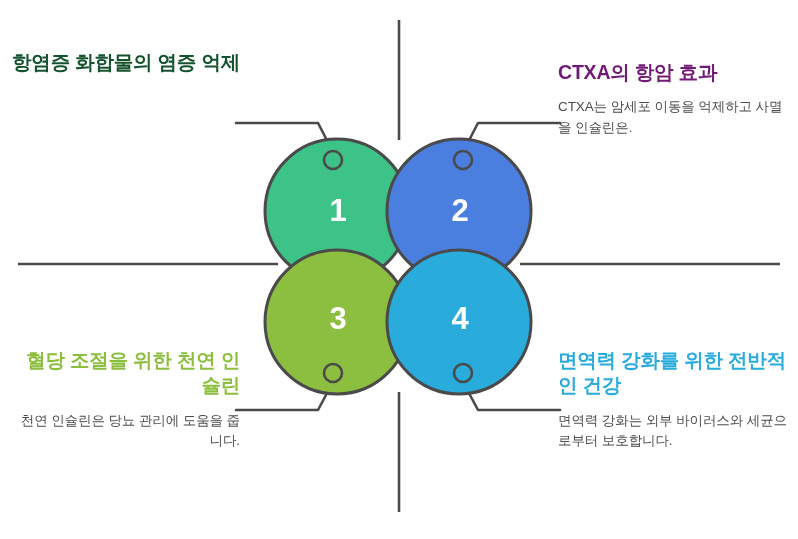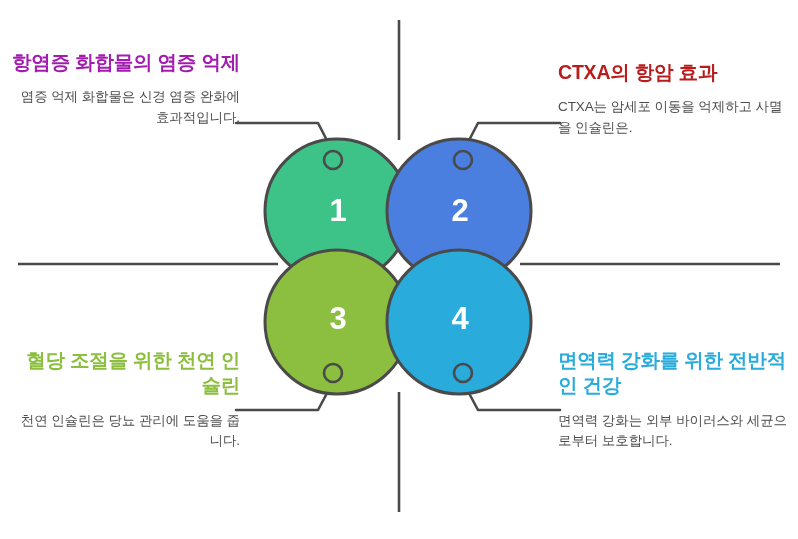--- a/index.html
+++ b/index.html
@@ -106,26 +106,25 @@
       <circle cx="463" cy="373" r="9"></circle>
     </g>
   </svg>
 
   <div class="circle-num" id="num-1">1</div>
   <div class="circle-num" id="num-2">2</div>
   <div class="circle-num" id="num-3">3</div>
   <div class="circle-num" id="num-4">4</div>
 
   <div class="block right-align" id="block-1">
-    <p class="heading" style="color: #a21caf;">항염증 화합물의 염증 억제</p>
-    <p class="body">염증 억제 화합물은 신경 염증 완화에 효과적입니다.</p>
+    <p class="heading" style="color: #14532d;">항염증 화합물의 염증 억제</p>
   </div>
 
   <div class="block left-align" id="block-2">
-    <p class="heading" style="color: #b91c1c;">CTXA의 항암 효과</p>
+    <p class="heading" style="color: #701a75;">CTXA의 항암 효과</p>
     <p class="body">CTXA는 암세포 이동을 억제하고 사멸을 인슐린은.</p>
   </div>
 
   <div class="block left-align" id="block-4">
     <p class="heading" style="color: rgb(41, 171, 220);">면역력 강화를 위한 전반적인 건강</p>
     <p class="body">면역력 강화는 외부 바이러스와 세균으로부터 보호합니다.</p>
   </div>
 
   <div class="block right-align" id="block-3">
     <p class="heading" style="color: rgb(140, 191, 63);">혈당 조절을 위한 천연 인슐린</p>

